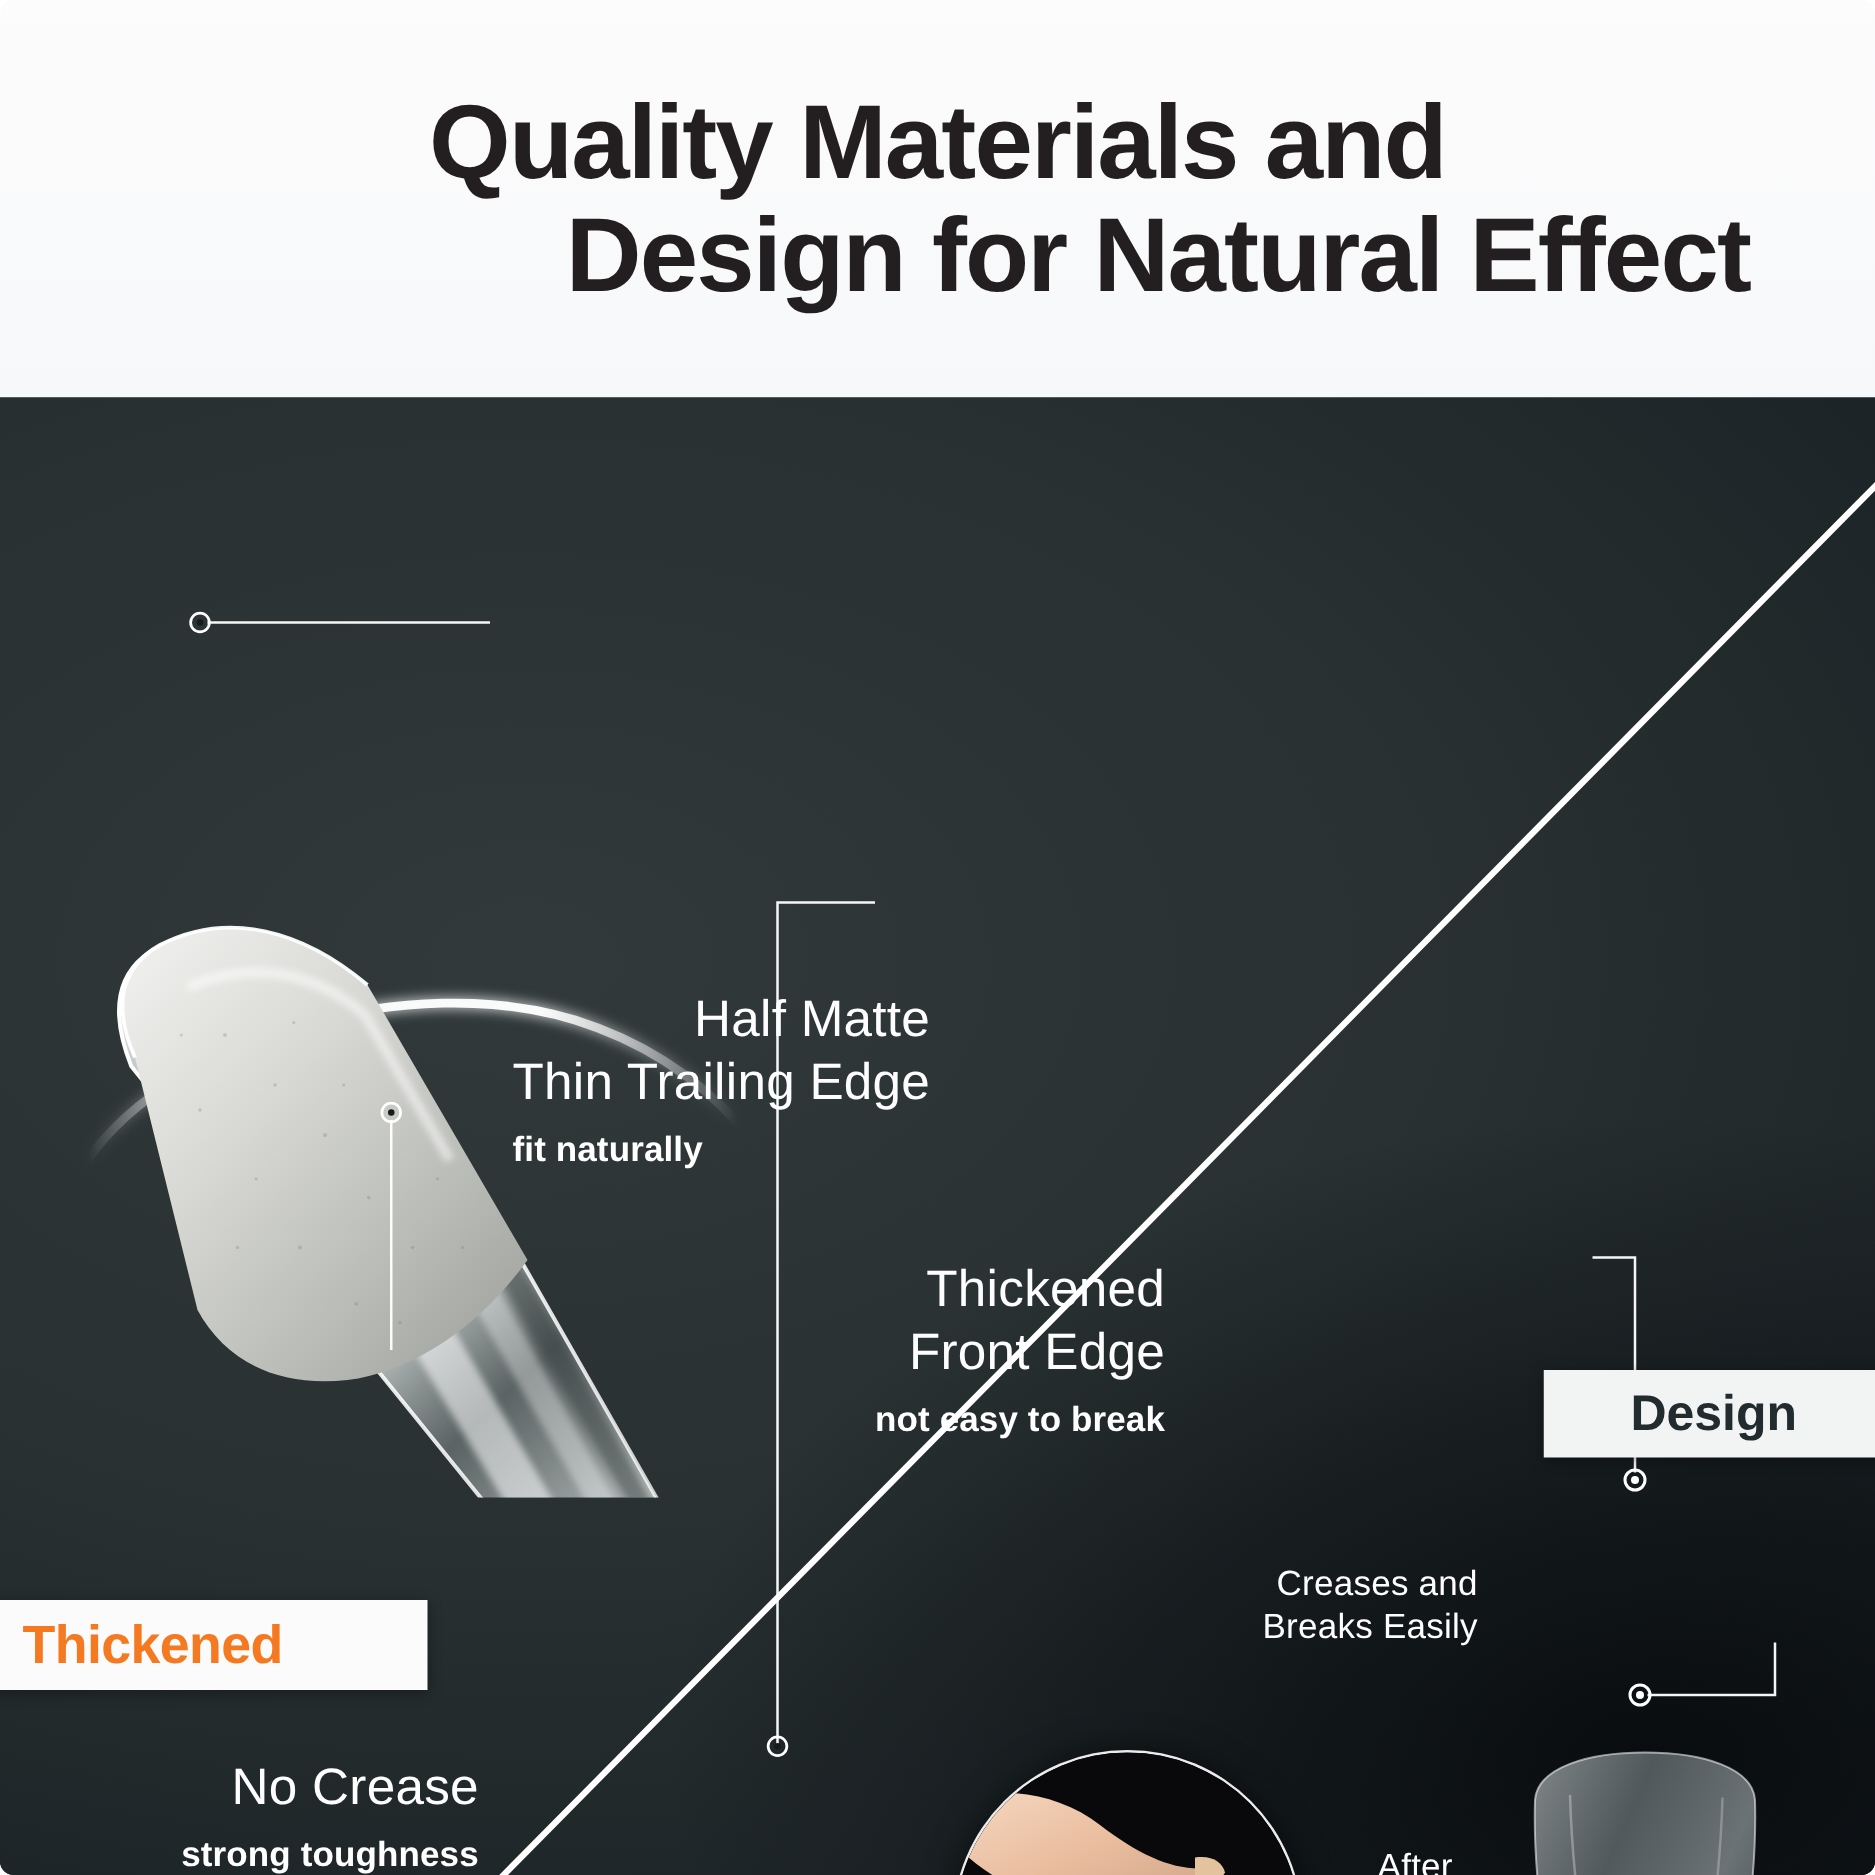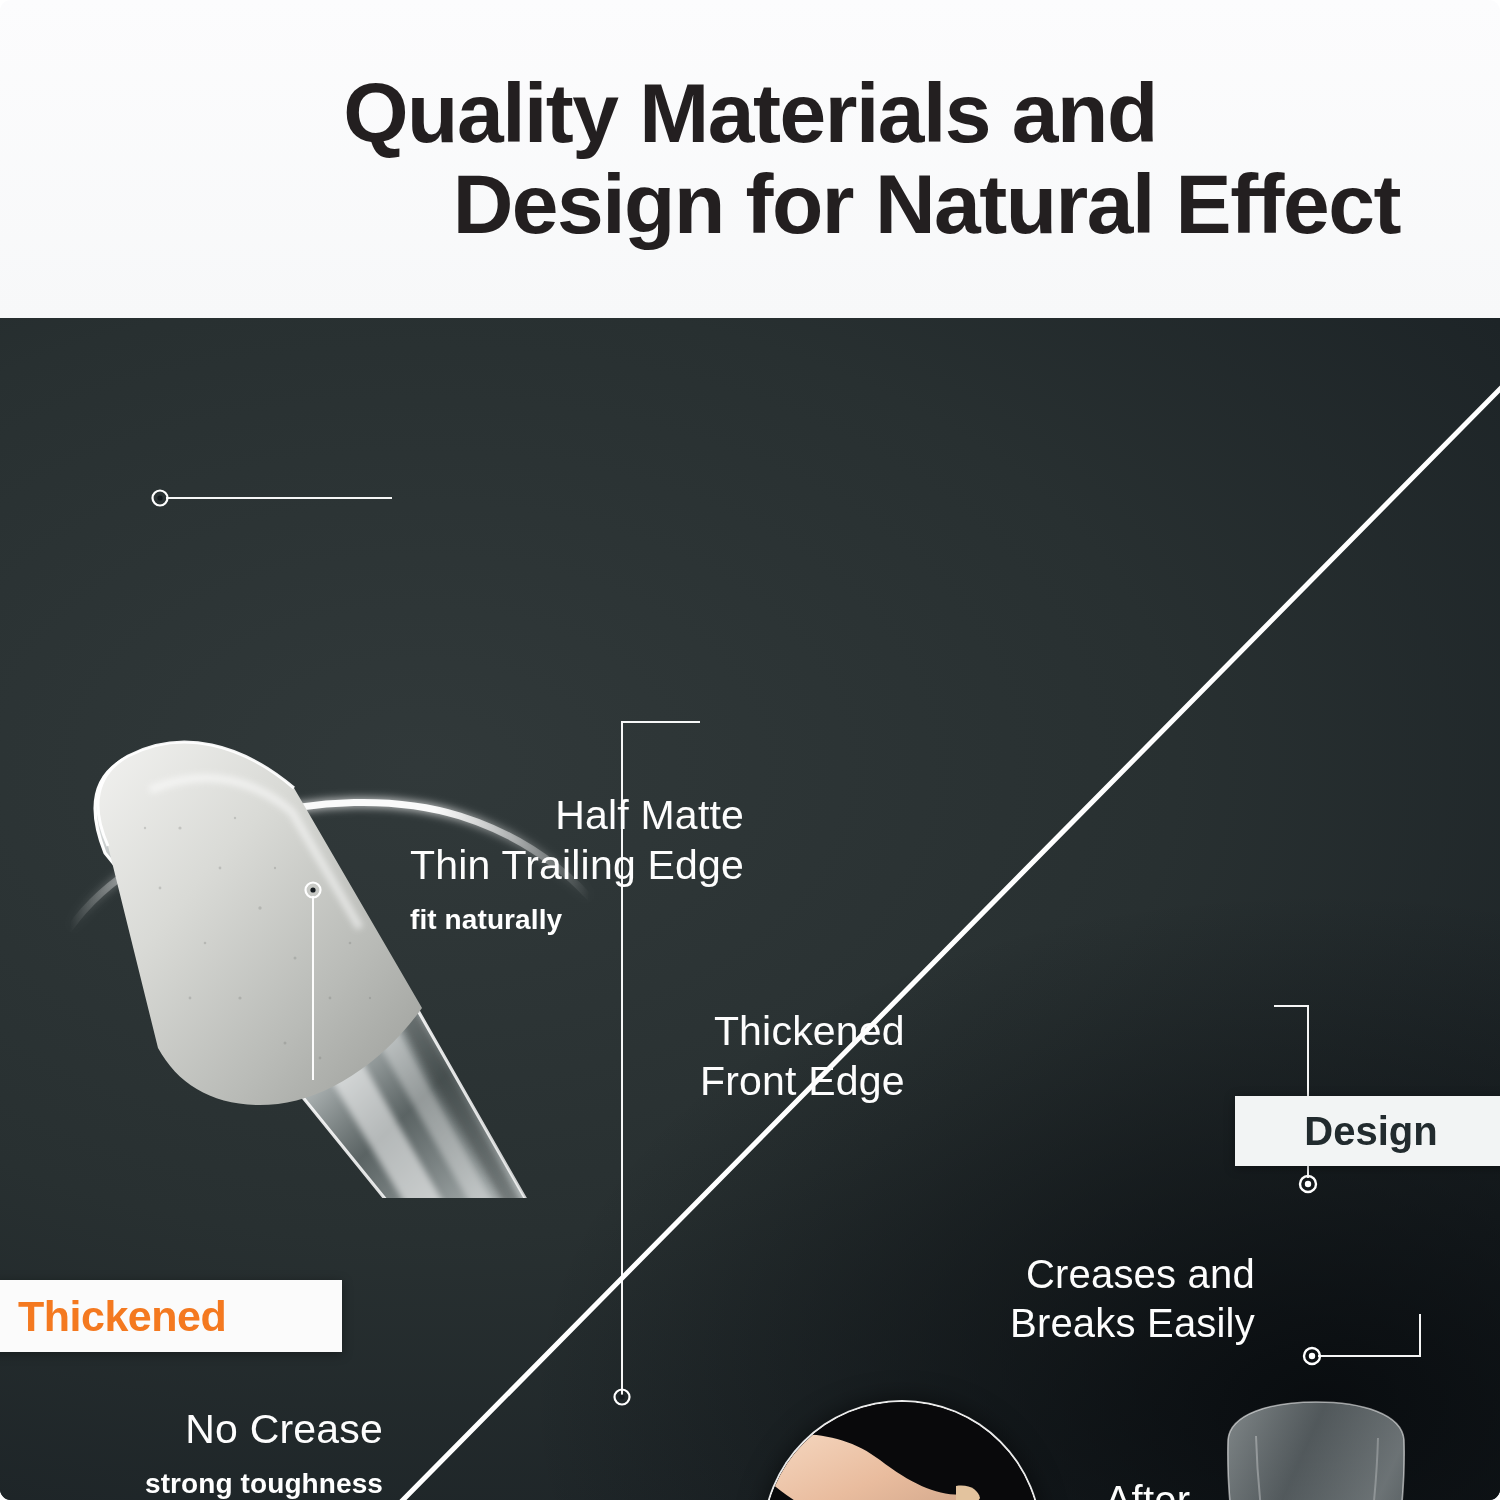--- a/index.html
+++ b/index.html
@@ -72,21 +72,21 @@
     margin-top:14px;
     font-size:28px; font-weight:700; letter-spacing:.1px; color:#ffffff;
   }
   .callout.center-al { text-align:center; }
 
   #co-halfmatte { left:410px; top:472px; }
   #co-thickened { left:700px; top:660px;margin-top:28px; }
   #co-nocrease  { left:145px; top:1086px; }
   #co-creases   { left:1010px; top:932px; text-align:center; }
   #co-afterbend { left:1096px; top:1158px; text-align:center; }
-  #co-abs .main, #co-afterbend .main, #co-creases .main { font-size:40px; }
+  #co-abs .main, #co-afterbend .main, #co-creases .main { font-size:28px; }
 
   
   .leaders { position:absolute; left:0; top:0; width:1500px; height:1182px; z-index:12; pointer-events:none; }
 
   
   .nail-wrap {
     position:absolute; left:30px; top:80px; width:700px; height:800px; z-index:8;
   }
 
   
@@ -320,20 +320,21 @@
 
     <div class="callout" id="co-halfmatte">
       <div class="main">Half Matte
 Thin Trailing Edge</div>
       <div class="sub">fit naturally</div>
     </div>
 
     <div class="callout" id="co-thickened">
       <div class="main">Thickened
 Front Edge</div>
+      <div class="sub">not easy to break</div>
     </div>
 
     <div class="callout" id="co-nocrease">
       <div class="main">No Crease</div>
       <div class="sub">strong toughness</div>
     </div>
 
     <div class="callout center-al" id="co-creases">
       <div class="main">Creases and
 Breaks Easily</div>

